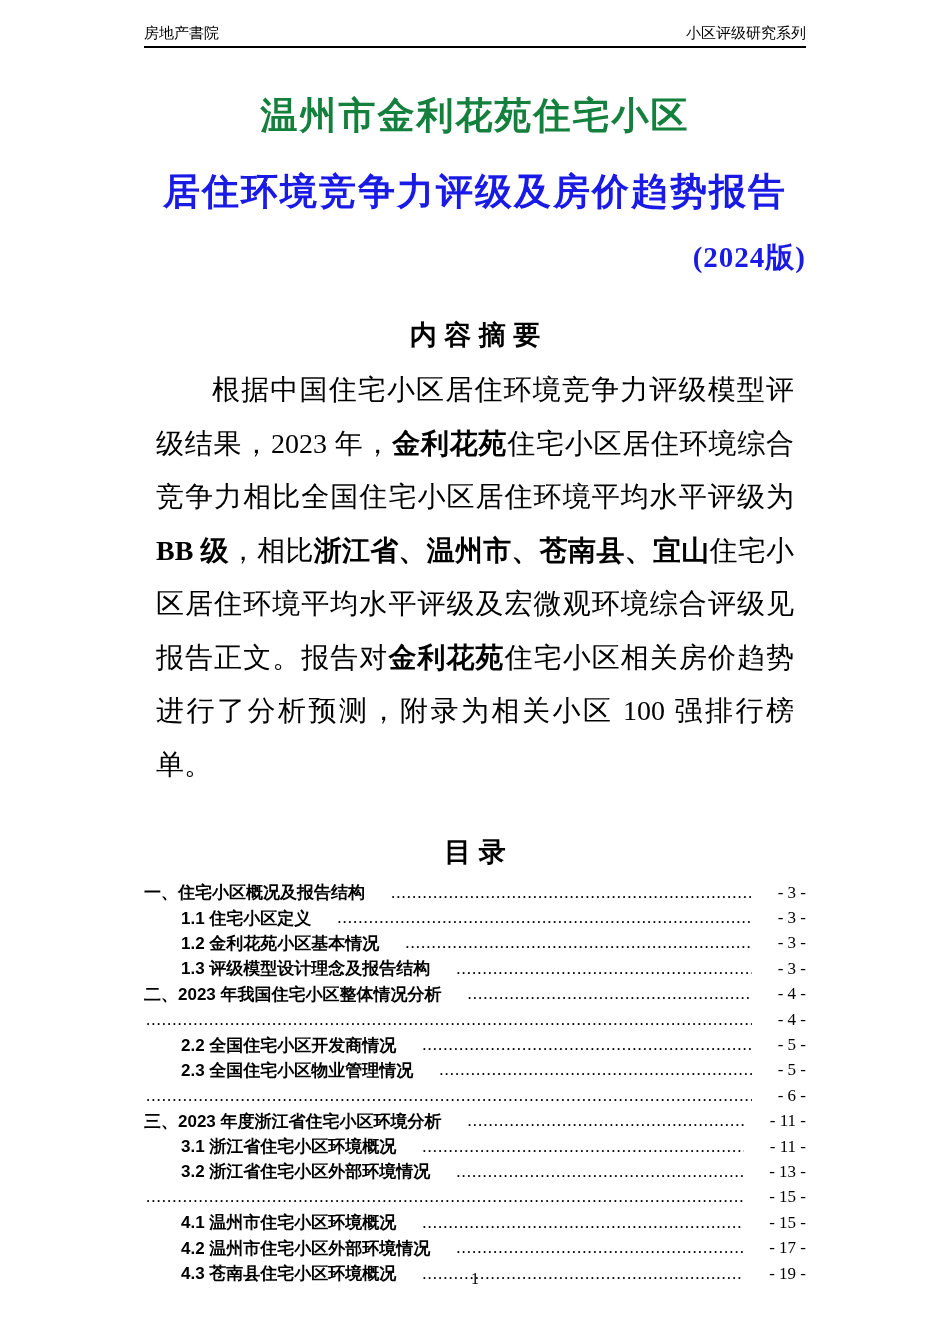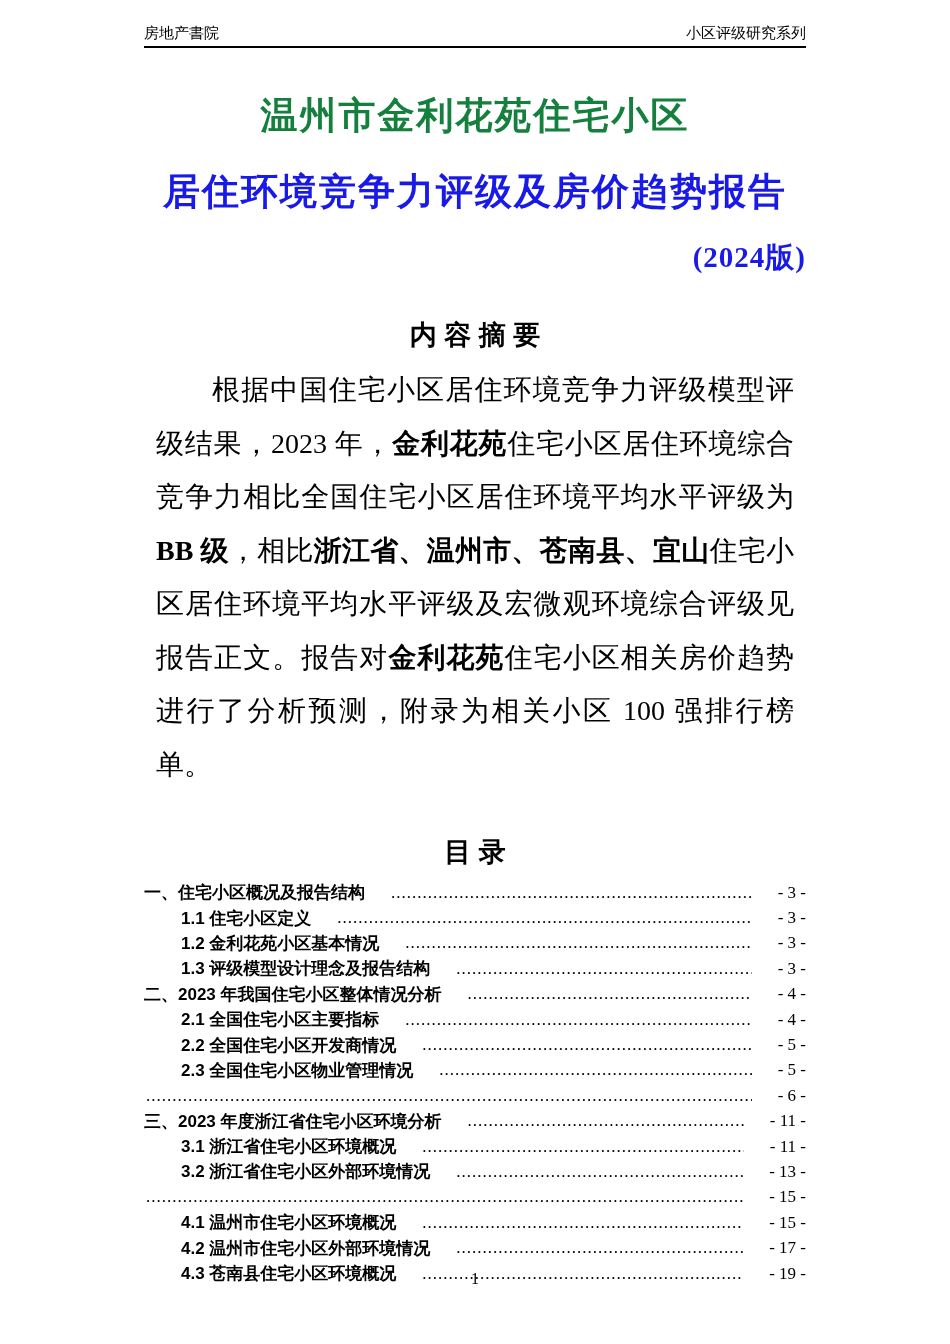--- a/index.html
+++ b/index.html
@@ -158,21 +158,20 @@
           <span class="toc-label">1.3 评级模型设计理念及报告结构</span>
           <span class="toc-leader"></span>
           <span class="toc-page">- 3 -</span>
         </div>
         <div class="toc-row level-1">
           <span class="toc-label">二、2023 年我国住宅小区整体情况分析</span>
           <span class="toc-leader"></span>
           <span class="toc-page">- 4 -</span>
         </div>
         <div class="toc-row level-2">
-          <span class="toc-label">2.1 全国住宅小区主要指标</span>
           <span class="toc-leader"></span>
           <span class="toc-page">- 4 -</span>
         </div>
         <div class="toc-row level-2">
           <span class="toc-label">2.2 全国住宅小区开发商情况</span>
           <span class="toc-leader"></span>
           <span class="toc-page">- 5 -</span>
         </div>
         <div class="toc-row level-2">
           <span class="toc-label">2.3 全国住宅小区物业管理情况</span>

